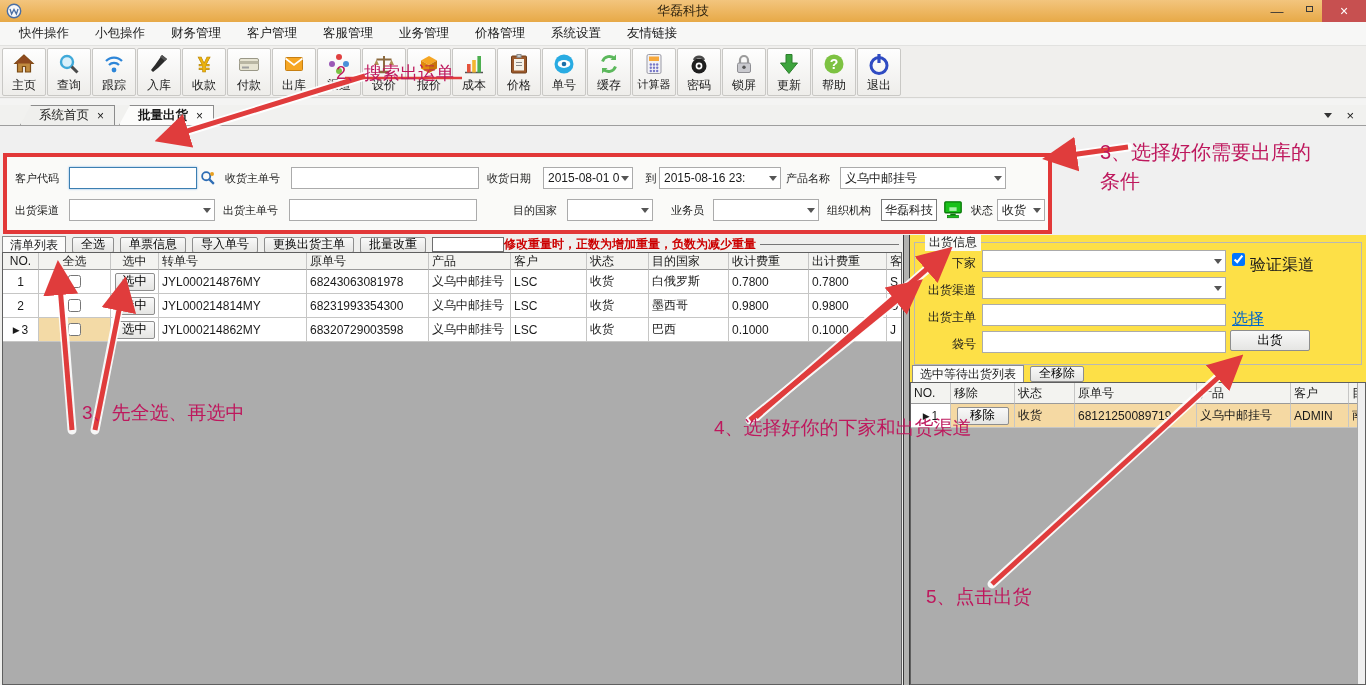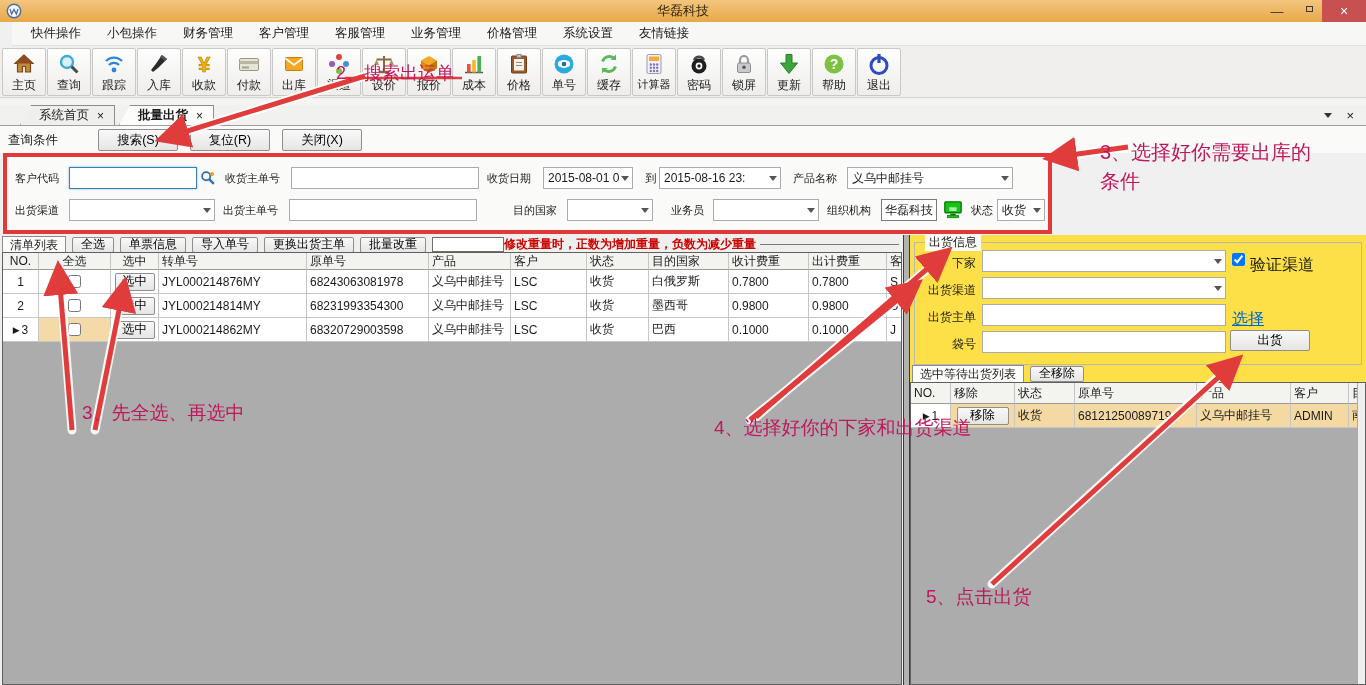--- a/index.html
+++ b/index.html
@@ -9,21 +9,21 @@
 .titlebar{position:absolute;top:0;left:0;right:0;height:22px;background:linear-gradient(#F3C57E,#E7A947);display:flex;align-items:center;z-index:5}
 .app-icon{margin:0 6px;display:flex}
 .tb-title{position:absolute;left:0;right:0;text-align:center;font-size:13px;color:#2F2410;pointer-events:none}
 .win-controls{margin-left:auto;display:flex;height:100%;position:relative;z-index:2}
 .win-btn{width:30px;height:100%;display:flex;align-items:center;justify-content:center;color:#333;font-size:13px}
 .win-close{width:44px;background:#C75050;color:#fff;font-size:14px}
 .restore-glyph{width:11px;height:10px;position:relative}
 .restore-glyph .r1{position:absolute;right:0;top:0;width:7px;height:6px;border:1px solid #3A3A3A}
 .restore-glyph .r2{position:absolute;left:0;bottom:0;width:7px;height:6px;border:1px solid #3A3A3A;background:#EDB15C}
 
-.menubar{position:absolute;top:22px;left:12px;right:0;height:24px;background:#F7F7F6;border-bottom:1px solid #E2E2E0;display:flex;align-items:center;padding-left:6px;z-index:5}
+.menubar{position:absolute;top:22px;left:0;right:0;height:24px;background:#F7F7F6;border-bottom:1px solid #E2E2E0;display:flex;align-items:center;padding-left:6px;z-index:5}
 .menu-item{padding:0 13px;font-size:12.5px;height:100%;display:flex;align-items:center;white-space:nowrap}
 
 .toolbar{position:absolute;top:46px;left:0;right:0;height:52px;background:#F0EFED;border-bottom:1px solid #D6D5D2;display:flex;align-items:flex-start;padding:2px 0 0 2px;z-index:5}
 .tool-btn{flex:none;width:44px;height:48px;border:1px solid #C9C8C5;border-radius:2px;background:linear-gradient(#FEFEFE,#EEEDEA);margin-right:1px;display:flex;flex-direction:column;align-items:center;padding-top:2px}
 .tool-icon{height:26px;display:flex;align-items:center}
 .tool-icon svg{width:24px;height:24px}
 .tool-label{font-size:12px;margin-top:0;white-space:nowrap}
 
 .subbar{position:absolute;top:99px;left:0;right:0;height:6px;background:#F4F4F3}
 .tabbar{position:absolute;top:105px;left:0;right:0;height:21px;background:#F1F1EF;border-bottom:1px solid #9E9E9E;display:flex;align-items:flex-end;padding-left:20px;z-index:5}
@@ -345,28 +345,20 @@
     <div class="tab active">
       <span>批量出货</span>
       <span class="tab-close">×</span>
     </div>
     <div class="tab-ctrls">
       <span class="dd-tri"></span>
       <span style="font-size:13px">×</span>
     </div>
   </div>
 
-  <div class="querybar">
-    <span class="qc-label">查询条件</span>
-    <span class="q-btns" id="query-buttons">
-        <button class="btn q-btn">搜索(S)</button>
-        <button class="btn q-btn">复位(R)</button>
-        <button class="btn q-btn">关闭(X)</button>
-      </span>
-  </div>
 
   <div class="search-panel">
     <div class="sp-row r1">
       <span class="lab" style="width:54px">客户代码</span>
       <input class="inp focus" style="width: 128px;" value="">
       <span class="mini-icon" style="width:22px">
         <svg width="18" height="18" viewBox="0 0 20 20">
             <circle cx="8" cy="8" r="4.5" fill="none" stroke="#2E6DB4" stroke-width="2"></circle>
             <line x1="11.5" y1="11.5" x2="16.5" y2="16.5" stroke="#2E6DB4" stroke-width="2.5"></line>
             <circle cx="14.5" cy="5.5" r="2.2" fill="#E8A020"></circle>
@@ -377,21 +369,21 @@
       <span class="lab" style="width:56px;margin-left:8px">收货日期</span>
       <span class="combo" style="width:90px">
           <span class="cv">2015-08-01 00</span>
           <span class="chev"></span>
         </span>
       <span class="lab" style="width:16px;margin-left:10px;text-align:center">到</span>
       <span class="combo" style="width:122px">
           <span class="cv">2015-08-16 23:</span>
           <span class="chev"></span>
         </span>
-      <span class="lab" style="width:54px;margin-left:12px">产品名称</span>
+      <span class="lab" style="width:54px;margin-left:5px">产品名称</span>
       <span class="combo" style="width:166px">
           <span class="cv">义乌中邮挂号</span>
           <span class="chev"></span>
         </span>
     </div>
     <div class="sp-row r2">
       <span class="lab" style="width:54px">出货渠道</span>
       <span class="combo" style="width:146px">
           <span class="cv"></span>
           <span class="chev"></span>

